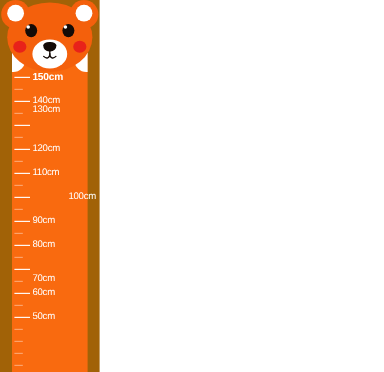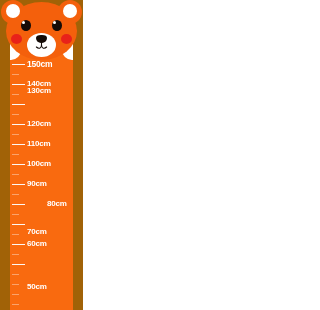--- a/index.html
+++ b/index.html
@@ -148,21 +148,20 @@
   .tick-label {
     position: absolute;
     left: 27px;
     color: #ffffff;
     font-family: "Liberation Sans", sans-serif;
     font-size: 8px;
     line-height: 8px;
     letter-spacing: -0.2px;
     white-space: nowrap;
     z-index: 4;
-    font-weight: bold;
   }
   .tick-label.top-label {
     font-weight: bold;
     font-size: 8.5px;
   }
 </style>
 </head>
 <body>
 
 <div id="chart-root">
@@ -214,26 +213,26 @@
       <div class="tick-label top-label" style="top: 60px;">150cm</div>
       <div class="tick major" style="top: 84px;"></div>
       <div class="tick-label" style="top: 80px;">140cm</div>
       <div class="tick major" style="top: 104px;"></div>
       <div class="tick-label" style="top: 87px;">130cm</div>
       <div class="tick major" style="top: 124px;"></div>
       <div class="tick-label" style="top: 120px;">120cm</div>
       <div class="tick major" style="top: 144px;"></div>
       <div class="tick-label" style="top: 140px;">110cm</div>
       <div class="tick major" style="top: 164px;"></div>
-      <div class="tick-label" style="top: 160px;">100cm</div>
+      <div class="tick-label" style="top: 160px; margin-left: 30px;">100cm</div>
       <div class="tick major" style="top: 184px;"></div>
       <div class="tick-label" style="top: 180px;">90cm</div>
       <div class="tick major" style="top: 204px;"></div>
-      <div class="tick-label" style="top: 200px; margin-left: 20px;">80cm</div>
+      <div class="tick-label" style="top: 200px;">80cm</div>
       <div class="tick major" style="top: 224px;"></div>
       <div class="tick-label" style="top: 228px;">70cm</div>
       <div class="tick major" style="top: 244px;"></div>
       <div class="tick-label" style="top: 240px; text-align: center;">60cm</div>
       <div class="tick major" style="top: 264px;"></div>
-      <div class="tick-label" style="top: 260px; margin-top: 23px;">50cm</div>
+      <div class="tick-label" style="top: 260px;">50cm</div>
     </div>
 
 </div>
 
 </body></html>

